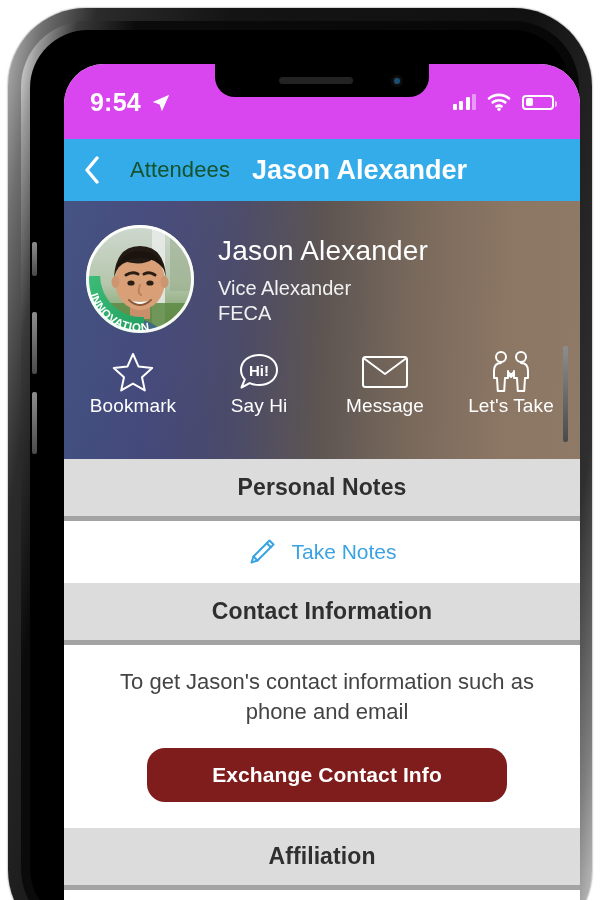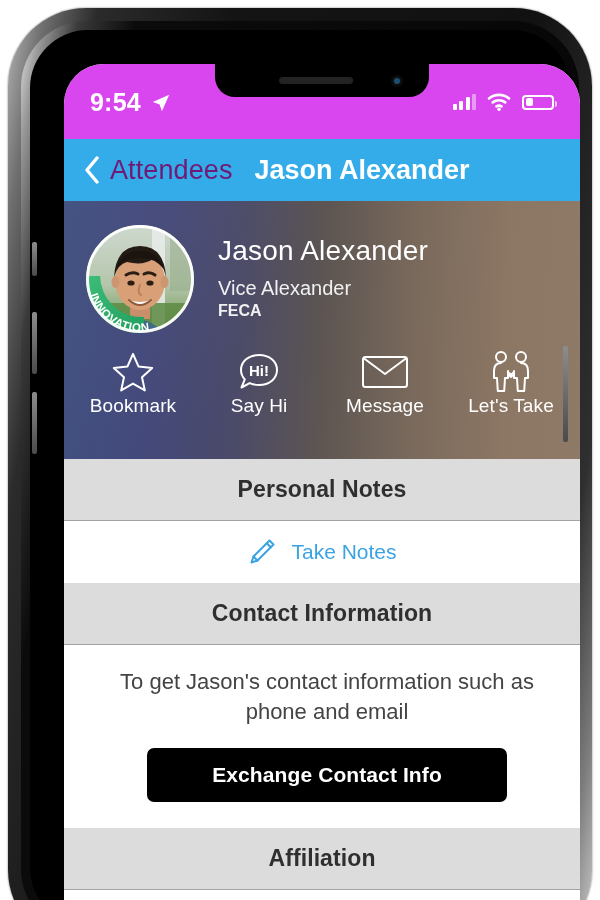--- a/index.html
+++ b/index.html
@@ -84,21 +84,21 @@
     position:absolute; left:1.5px; top:1.5px; bottom:1.5px; width:25%;
     background:#fff; border-radius:2px;
   }
 
   
   .navbar{
     height:62px; background:#33ace9; display:flex; align-items:center;
     padding:0 20px; gap:10px;
   }
   .back-chev{ width:16px; height:28px; flex:none; }
-  .nav-back{ color:#701a75; font-size:27px; letter-spacing:.1px; }
+  .nav-back{ color:#14532d; font-size:22px; letter-spacing:.1px;margin-left:20px; }
   .nav-title{ color:#fff; font-size:27px; font-weight:700; margin-left:12px; }
 
   
   .banner{
     position:relative; height:258px;
     background:linear-gradient(92deg,#3b4b7c 0%,#42477a 16%,#4a4a6a 33%,
                #5d5552 50%,#7a6a5c 68%,#8c7664 85%,#8e7a67 100%);
     overflow:hidden;
   }
   .banner::after{
@@ -112,53 +112,53 @@
     background:#5d7a52;
   }
   .avatar svg{ display:block; width:100%; height:100%; }
   .ribbon{
     position:absolute; left:0; bottom:0; width:108px; height:108px;
     pointer-events:none;
   }
   .pinfo{ padding-left:24px; padding-top:10px; }
   .pname{ color:#fff; font-size:28px; font-weight:400; line-height:1.15; letter-spacing:.2px; }
   .prole{ color:#f0f0f0; font-size:20px; margin-top:9px; line-height:1.25; }
-  .porg { color:#f0f0f0; font-size:16px; line-height:1.25;font-weight:bold; }
+  .porg { color:#f0f0f0; font-size:20px; line-height:1.25; }
 
   
   .actions{
     position:relative; display:flex; z-index:2;
     padding:16px 6px 0 6px;
   }
   .action{
     flex:1; display:flex; flex-direction:column; align-items:center; 
     cursor:pointer;
   }
   .action .ico{ height:46px; display:flex; align-items:center; justify-content:center; }
   .action .lbl{ color:#fff; font-size:19px; letter-spacing:.1px; }
 
   
   .sec-head{
     background:#dcdcdc; height:62px; display:flex; align-items:center;
     justify-content:center; color:#2f2f2f; font-size:23px; font-weight:700;
-    letter-spacing:.1px; border-bottom:1px solid #a3a3a3;
+    letter-spacing:.1px; border-bottom:5px solid #a3a3a3;
   }
   .sec-body{ background:#fff; }
 
   .notes-row{
     height:62px; display:flex; align-items:center; justify-content:center; gap:14px;
     cursor:pointer;
   }
   .notes-lbl{ color:#3aa3e3; font-size:21px; }
 
   .contact-body{ padding:22px 16px 26px 26px; text-align:center; }
   .contact-text{ color:#444; font-size:22px; line-height:1.35; }
   .exchange-btn{
     display:block; width:360px; margin:22px auto 0 auto; height:54px;
-    background:#000000; border:none; border-radius:7px; color:#fff;
+    background:#7f1d1d; border:none; border-radius:18px; color:#fff;
     font-size:21px; font-weight:700; font-family:"Liberation Sans", sans-serif;
     cursor:pointer; letter-spacing:.1px;
   }
 
   .affil-body{ position:relative; padding:20px 26px 24px 26px; }
 </style>
 </head>
 <body>
 
 <div id="stage">

